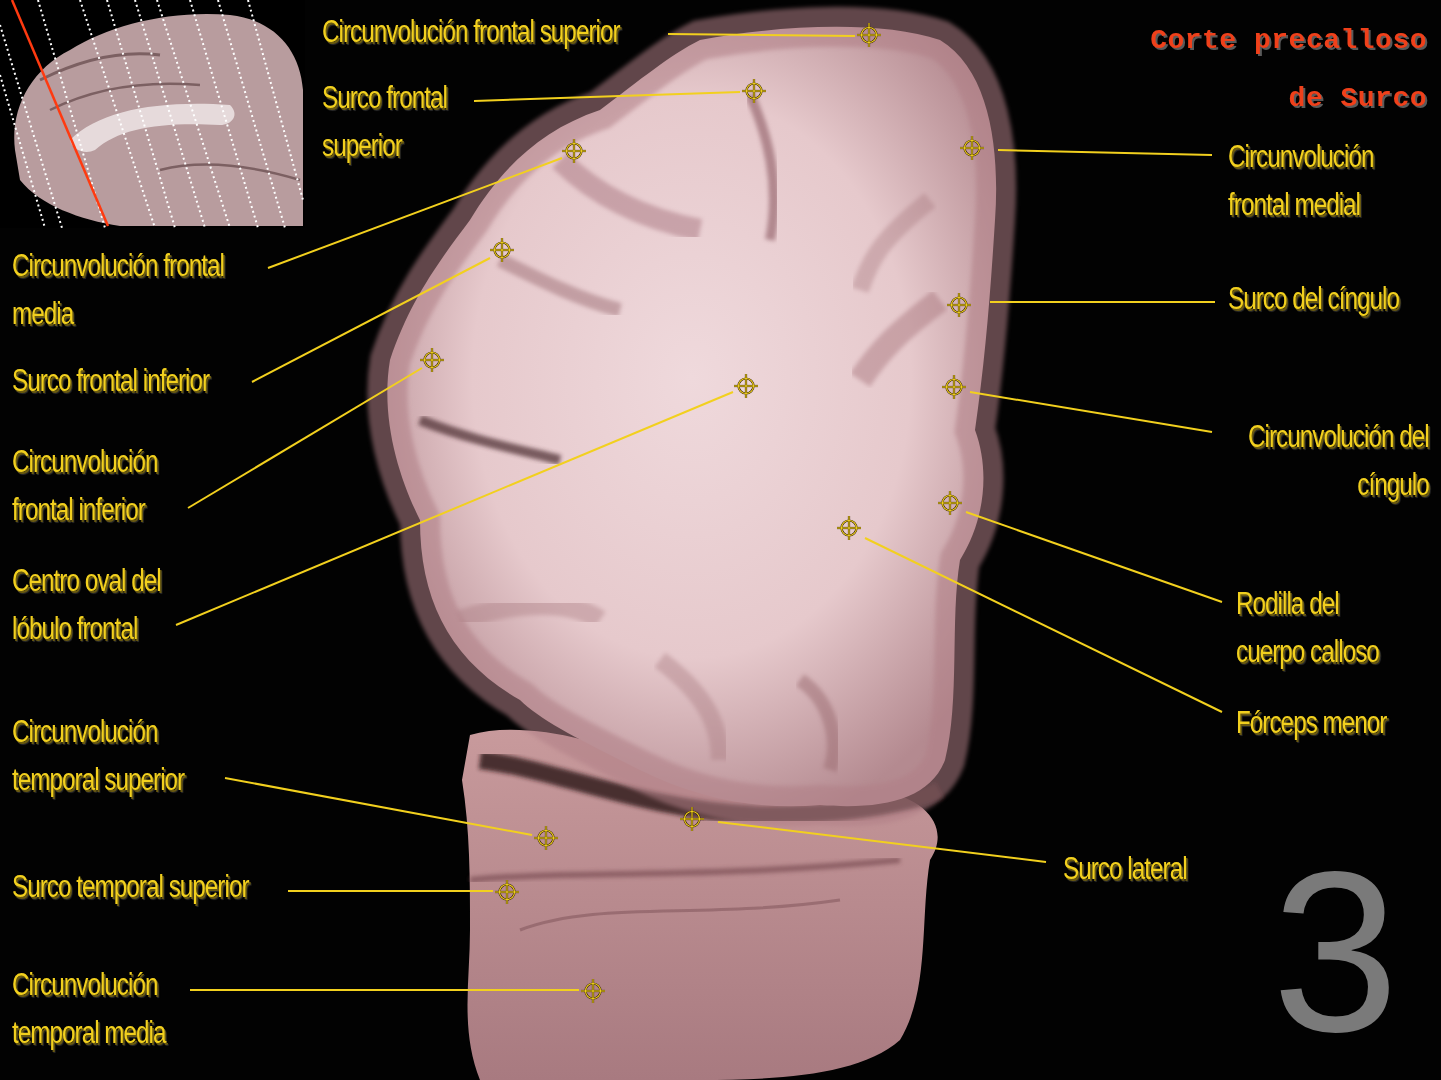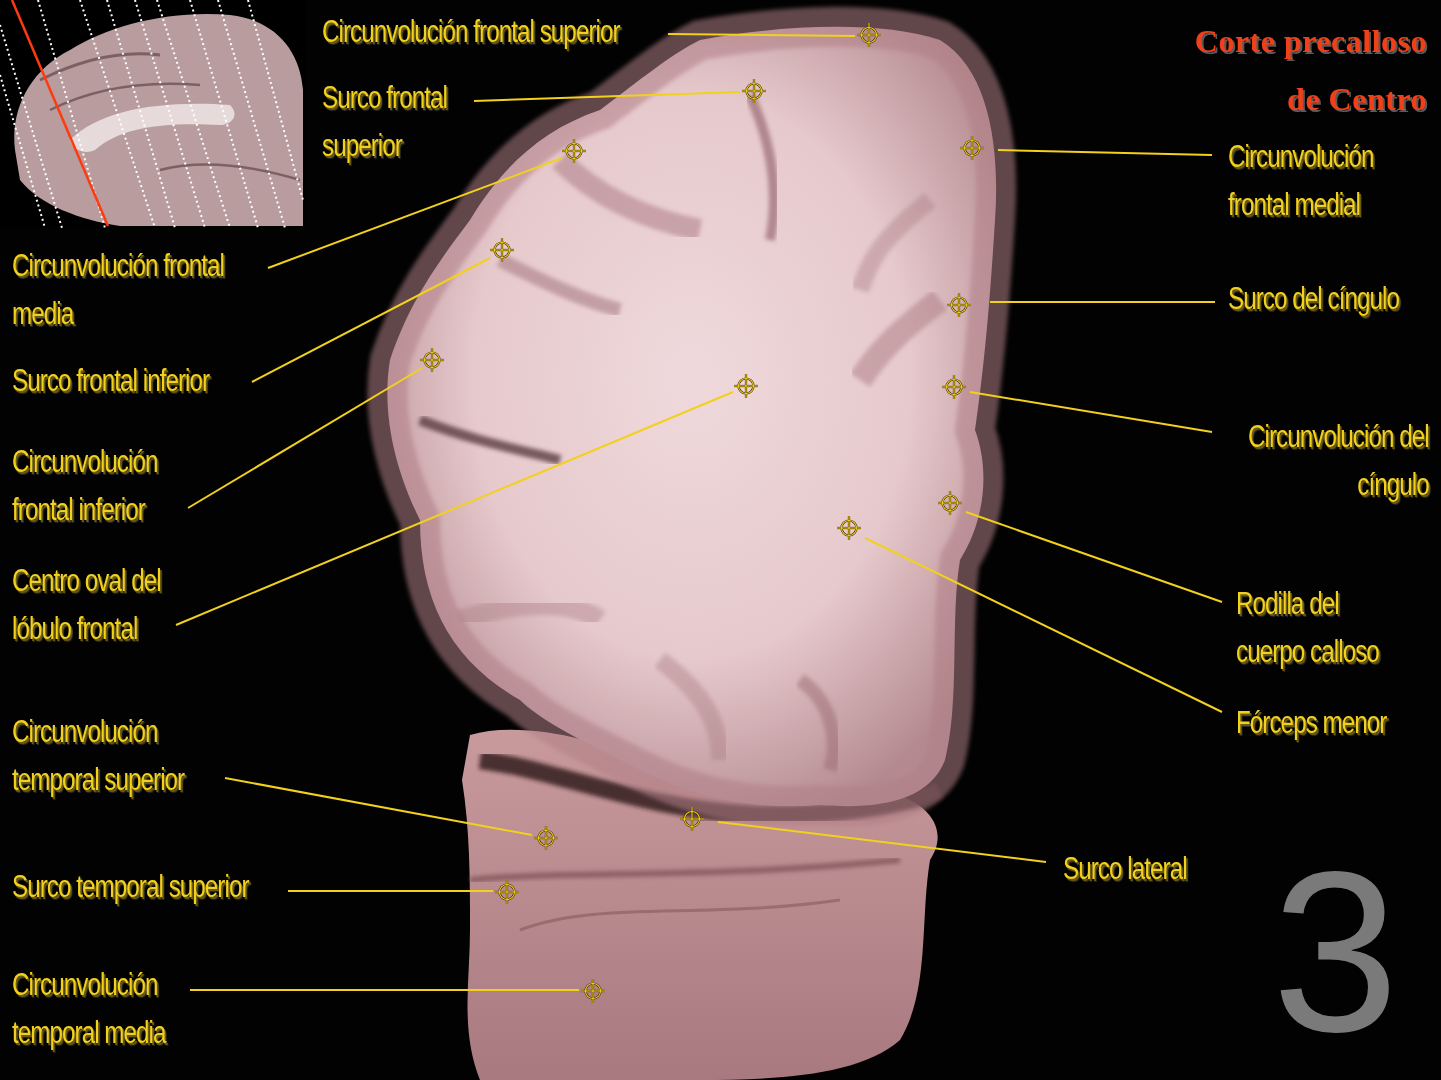--- a/index.html
+++ b/index.html
@@ -7,21 +7,21 @@
   .stage { position:absolute; left:0; top:0; width:1441px; height:1080px; background:#020202; }
   svg.brain { position:absolute; left:0; top:0; }
   .label {
     position:absolute; color:#f2d01e; font-family:"Liberation Sans", sans-serif;
     font-size:31px; line-height:48px; letter-spacing:-1.2px; transform:scaleX(0.78); transform-origin:left top;
     text-shadow: 2px 2px 0 #6a5a10, 3px 3px 1px #2a2a2a; white-space:nowrap;
   }
   .label.right-align { transform-origin:right top; text-align:right; }
   .title {
     position:absolute; right:14px; top:12px; text-align:right; color:#f0401a;
-    font-family:Liberation Serif, serif; font-weight:bold; font-size:32px; line-height:58px; letter-spacing:0.5px;
+    font-family:Liberation Mono, monospace; font-weight:bold; font-size:28px; line-height:58px; letter-spacing:0.5px;
     text-shadow: 2px 2px 0 #5a5a5a;
   }
   .slide-number {
     position:absolute; left:1272px; top:838px; color:#7a7a7a; font-family:"Liberation Sans", sans-serif;
     font-size:228px; line-height:228px;
   }
   .thumb { position:absolute; left:0; top:0; width:305px; height:228px; }
 </style>
 </head>
 <body>
@@ -123,21 +123,21 @@
       <line x1="157" y1="0" x2="230" y2="228"></line>
       <line x1="190" y1="0" x2="258" y2="228"></line>
       <line x1="218" y1="0" x2="285" y2="228"></line>
       <line x1="248" y1="0" x2="303" y2="200"></line>
     </g>
     <line x1="12" y1="0" x2="108" y2="226" stroke="#ff3a10" stroke-width="2.5"></line>
   </svg>
 
   <div class="title">
     <div>Corte precalloso</div>
-    <div>de Centro</div>
+    <div>de Surco</div>
   </div>
 
   <div class="label" style="left:322px; top:8px;">
     <div>Circunvolución frontal superior</div>
   </div>
   <div class="label" style="left:322px; top:74px;">
     <div>Surco frontal</div>
     <div>superior</div>
   </div>
   <div class="label" style="left:12px; top:242px;">

